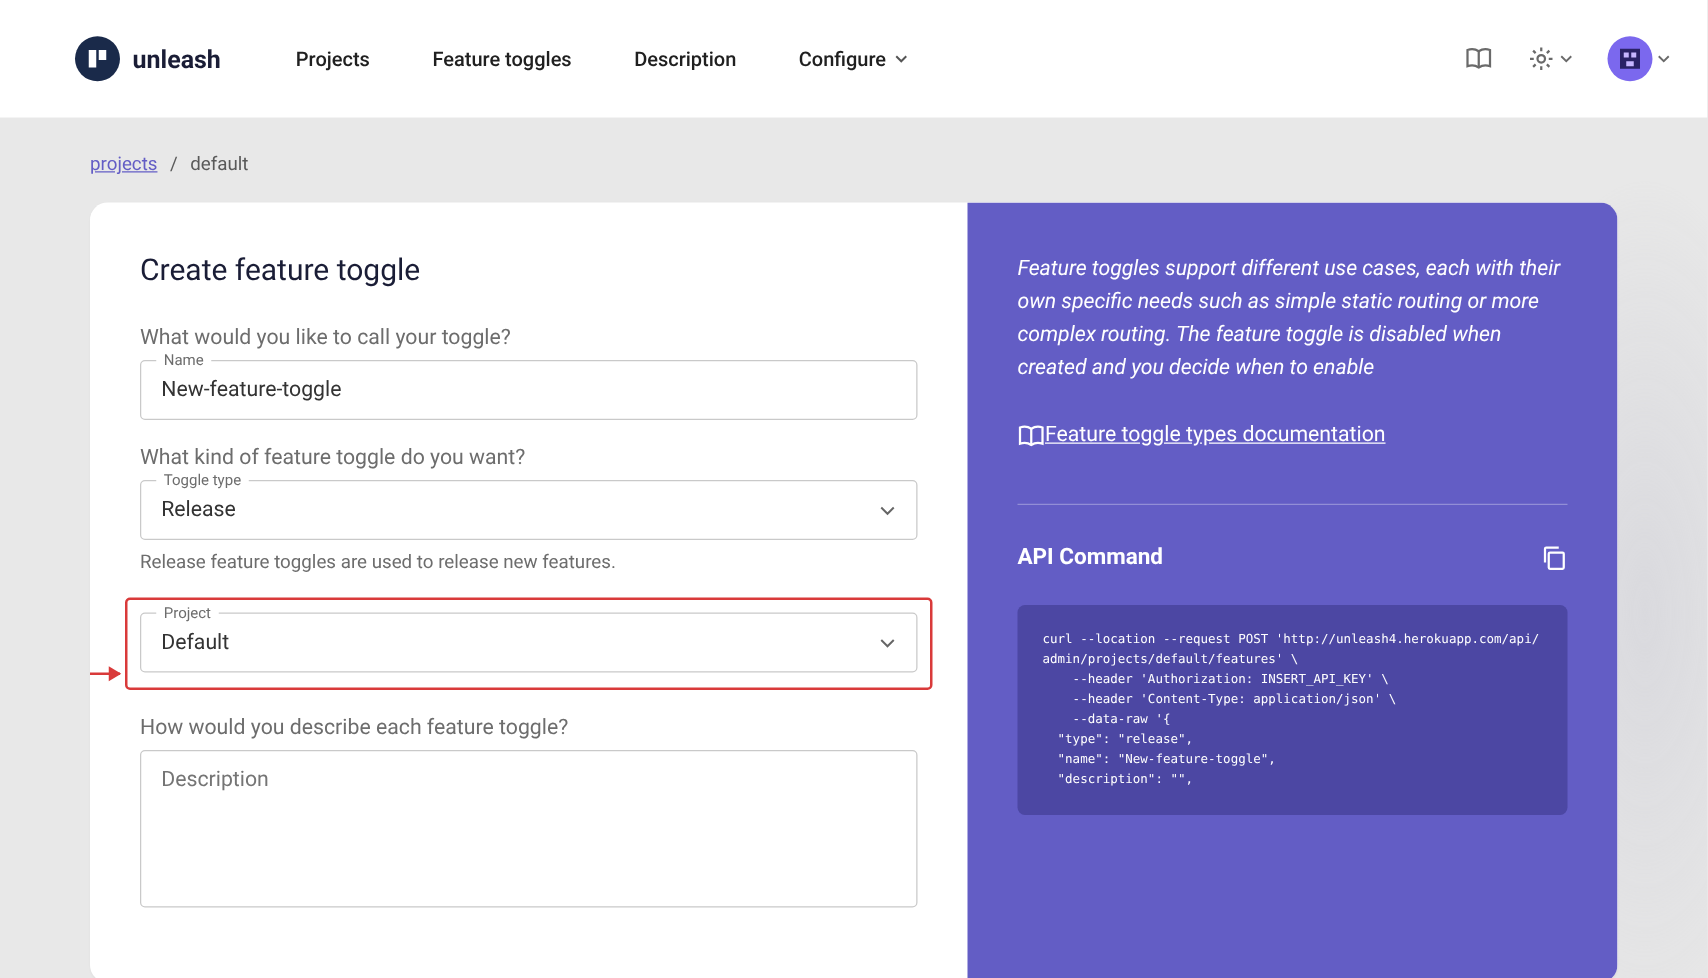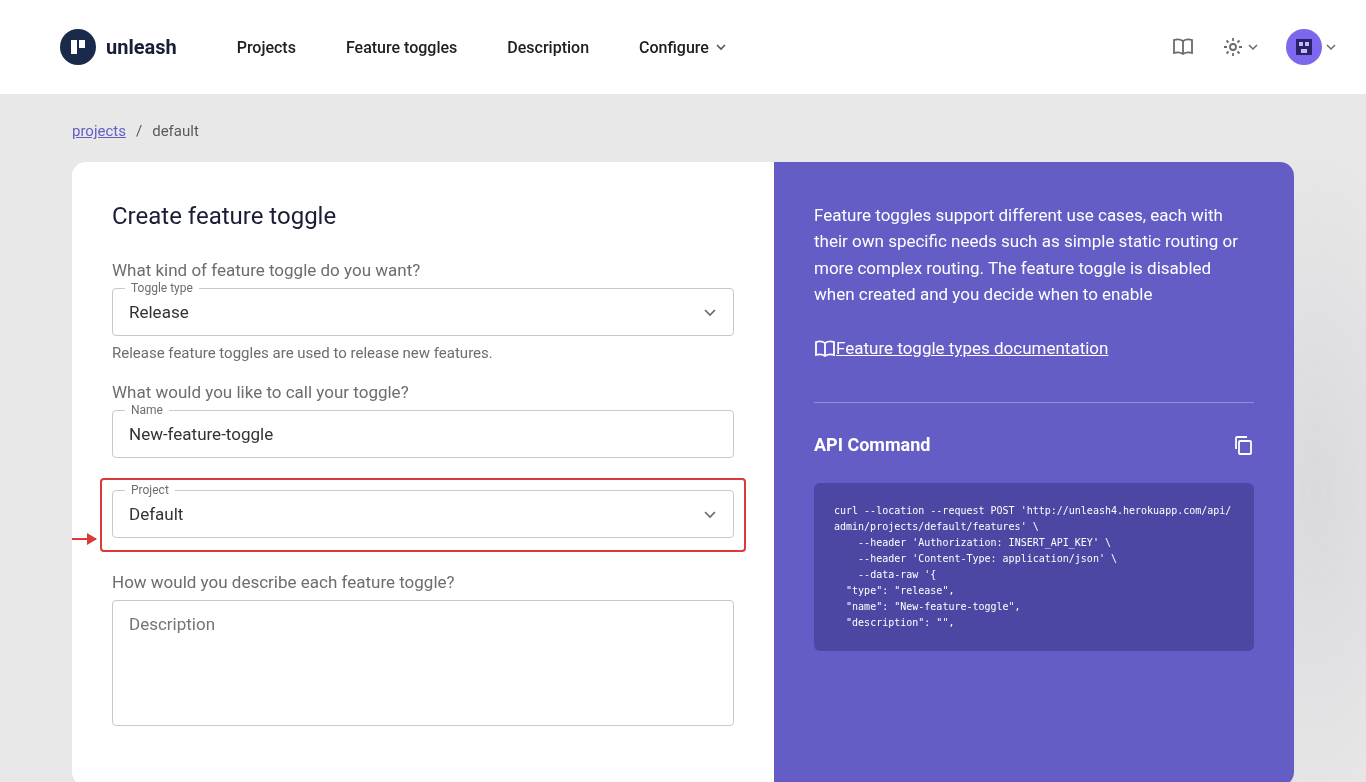--- a/index.html
+++ b/index.html
@@ -181,21 +181,21 @@
   .arrow-holder { position: relative; }
   
   .right {
     width: 520px;
     background: var(--purple);
     color: #fff;
     padding: 40px 40px 40px;
     font-size: 17px;
     line-height: 1.55;
   }
-  .right p { margin: 0 0 28px; }
+  .right p { margin: 0 0 28px; font-style: italic; }
   .doc-link {
     display: inline-flex;
     align-items: center;
     color: #fff;
     text-decoration: underline;
     cursor: pointer;
     font-size: 17px;
   }
   .divider {
     border-top: 1px solid rgba(255,255,255,0.3);
@@ -297,39 +297,39 @@
     <a>projects</a>
     <span>/</span>
     <span>default</span>
   </div>
 
   <div class="card">
     <div class="left">
       <h1>Create feature toggle</h1>
 
       <div class="field-block">
+        <div class="question">What would you like to call your toggle?</div>
+        <div class="input-wrap">
+          <span class="floating-label">Name</span>
+          <input class="text-input" value="New-feature-toggle" style="">
+        </div>
+      </div>
+
+      <div class="field-block">
         <div class="question">What kind of feature toggle do you want?</div>
         <div class="input-wrap select-wrap">
           <span class="floating-label">Toggle type</span>
           <div class="select-value">Release</div>
           <div class="chevron">
             <svg width="14" height="14" viewBox="0 0 14 14">
                 <path d="M2 5l5 5 5-5" stroke="#666" stroke-width="1.6" fill="none"></path>
               </svg>
           </div>
         </div>
         <div class="helper">Release feature toggles are used to release new features.</div>
-      </div>
-
-      <div class="field-block">
-        <div class="question">What would you like to call your toggle?</div>
-        <div class="input-wrap">
-          <span class="floating-label">Name</span>
-          <input class="text-input" value="New-feature-toggle" style="">
-        </div>
       </div>
 
       <div class="arrow-holder">
         <div class="highlight-box">
           <div class="arrow" style="top:60px;"></div>
           <div class="input-wrap select-wrap">
             <span class="floating-label">Project</span>
             <div class="select-value">Default</div>
             <div class="chevron">
               <svg width="14" height="14" viewBox="0 0 14 14">

